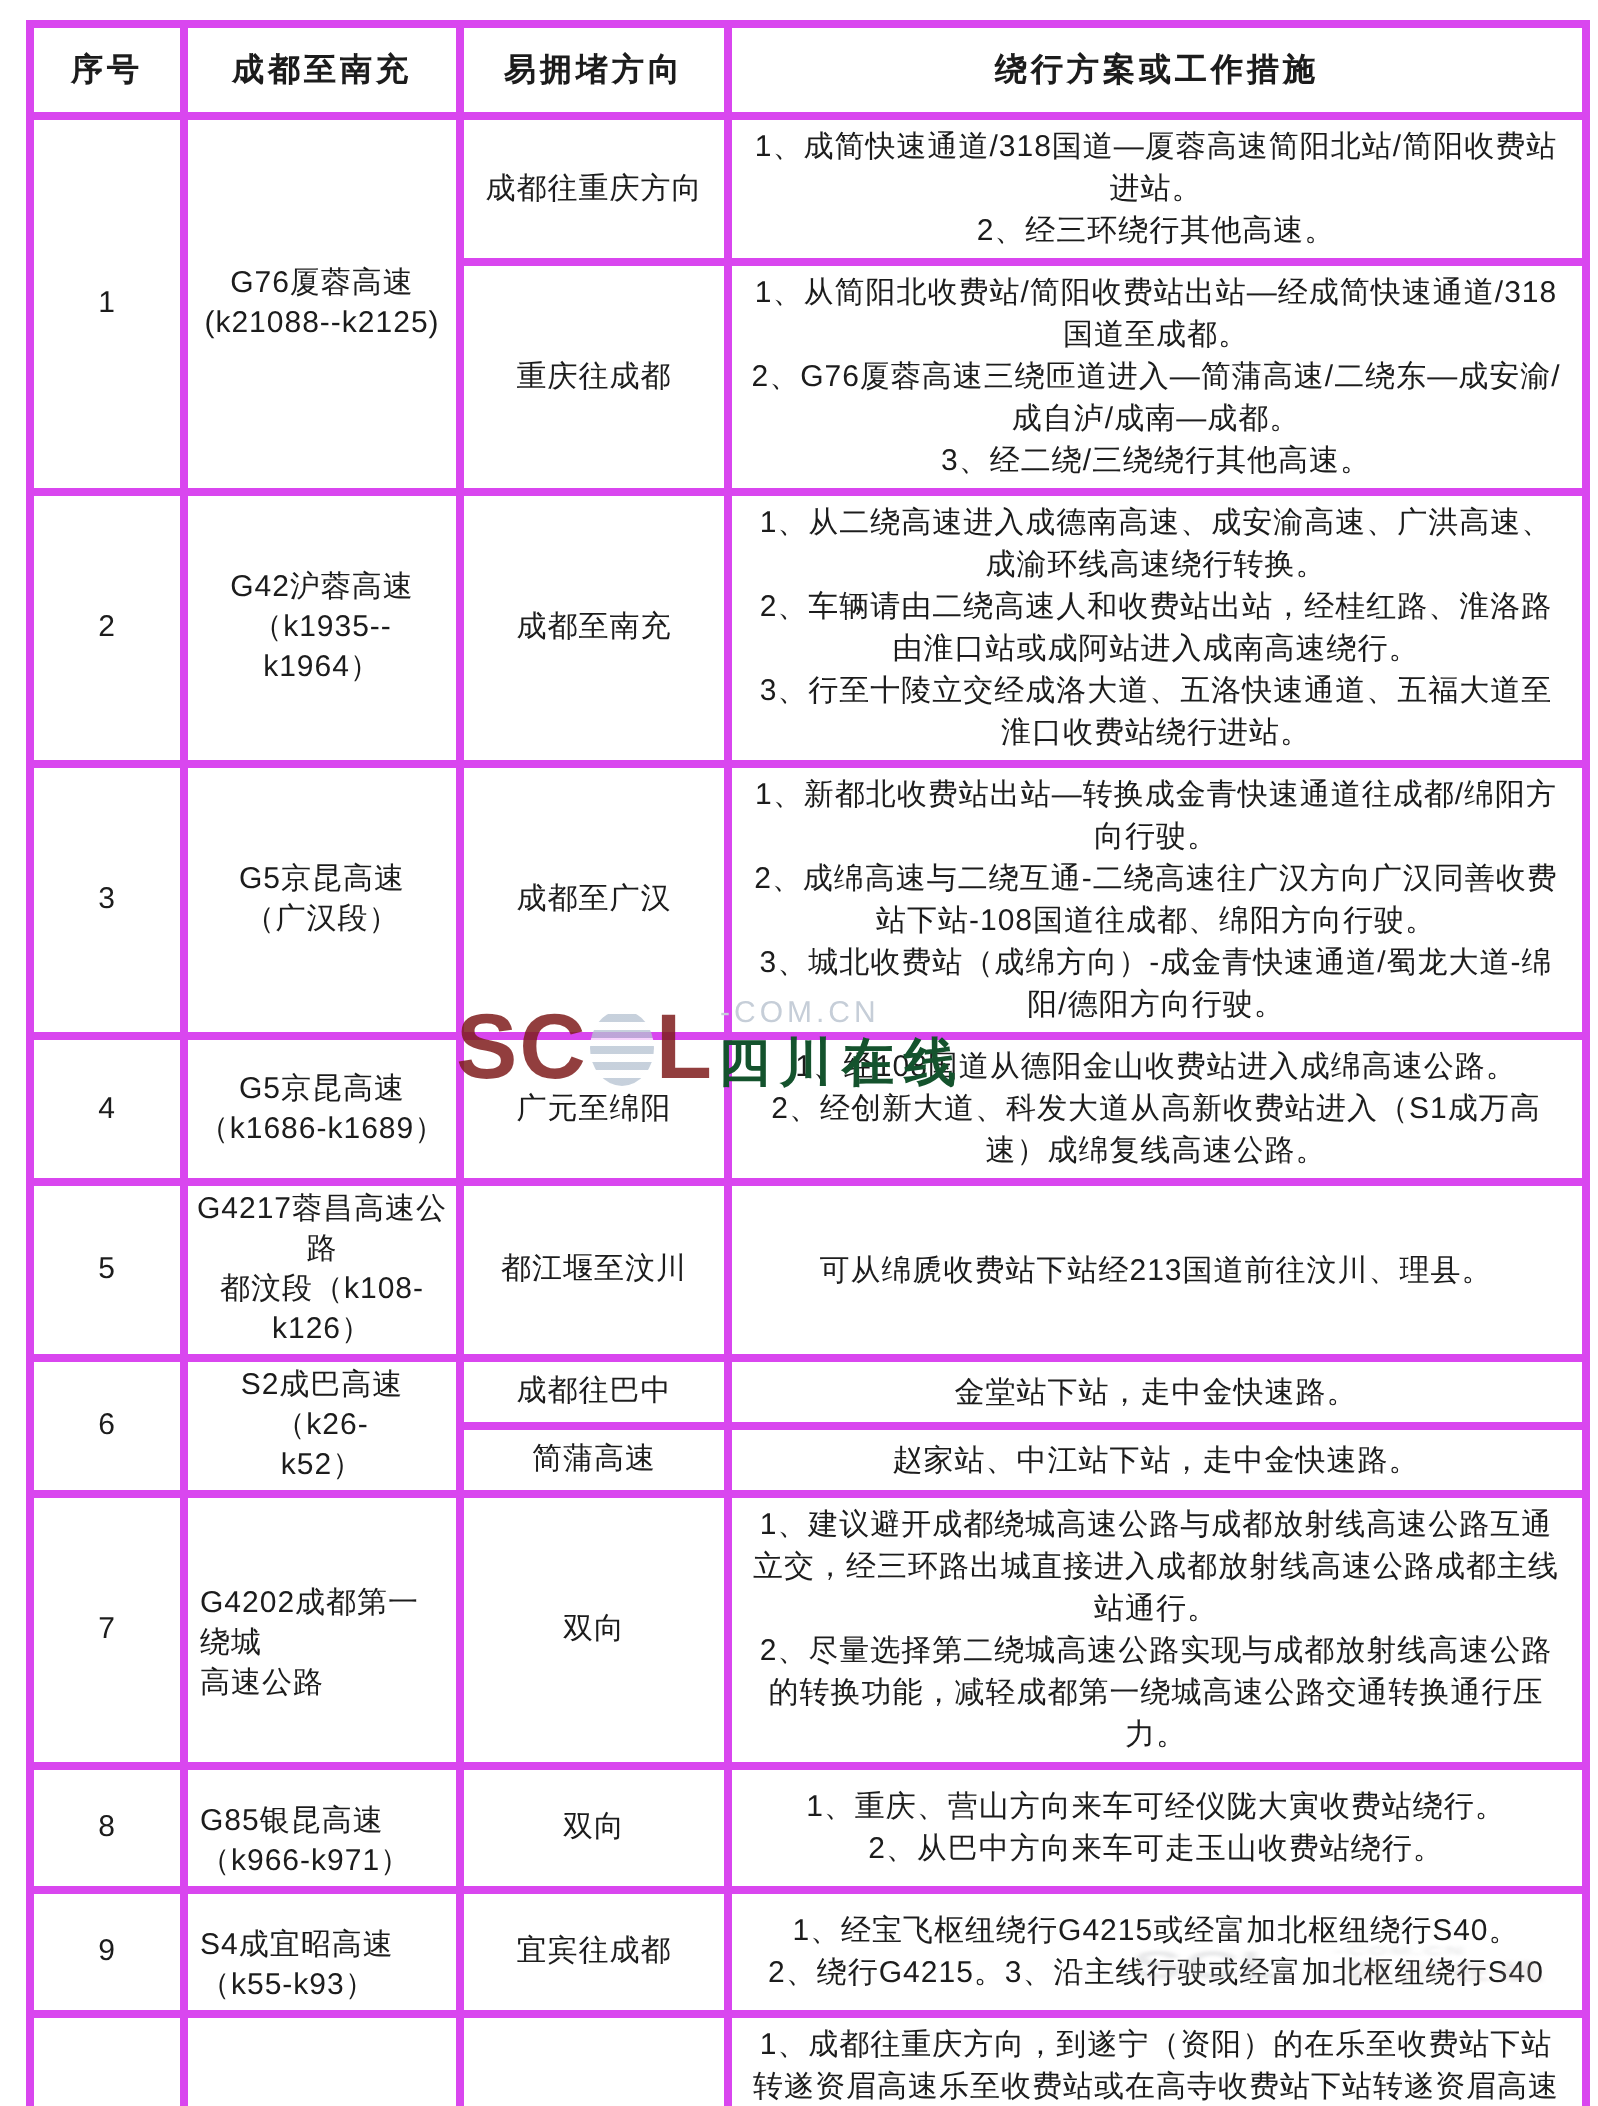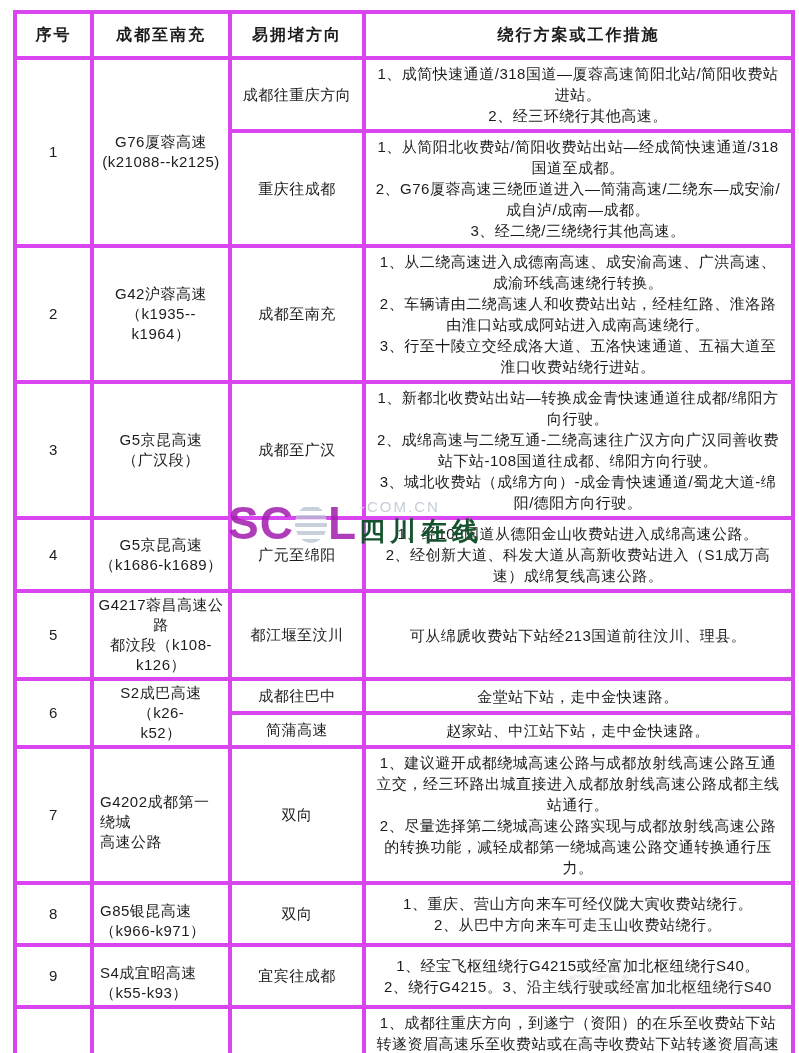--- a/index.html
+++ b/index.html
@@ -167,21 +167,21 @@
 （k141-k177）</td>
     <td class="cc">双向</td>
     <td class="ms">1、成都往重庆方向，到遂宁（资阳）的在乐至收费站下站转遂资眉高速乐至收费站或在高寺收费站下站转遂资眉高速中天收费站可绕过拥堵路段。
 2、重庆往成都方向，请提前在安岳收费站下站转319国道或在渝蓉高速文化互通（与内遂高速互通）往内江方向转成渝高速或成自泸高速。</td>
   </tr>
 
 </tbody>
   </table>
 
 <div class="wm">
-  <div class="logo" style="color:#a21caf"><span>SC</span><span class="globe" style="color:#b6c3d2"></span><span>L</span></div>
+  <div class="logo" style="color:#7f1d1d"><span>SC</span><span class="globe" style="color:#b6c3d2"></span><span>L</span></div>
   <div class="suffix" style="color:#c6ced8">-COM.CN</div>
   <div class="brand" style="color:#14532d">四川在线</div>
 </div>
 
 <div class="wm-ghost">
   <div class="logo" style="color:#aeb6bf"><span>SC</span><span class="globe" style="color:#aeb6bf"></span><span>L</span></div>
   <div class="suffix" style="color:#b6bcc4">-COM.CN</div>
   <div class="brand" style="color:#c9a6a6">四川在线</div>
 </div>
 

